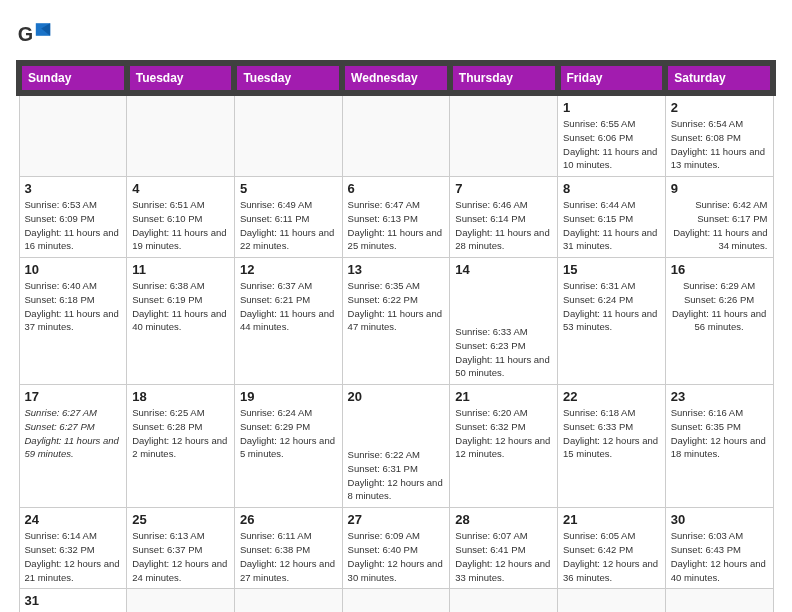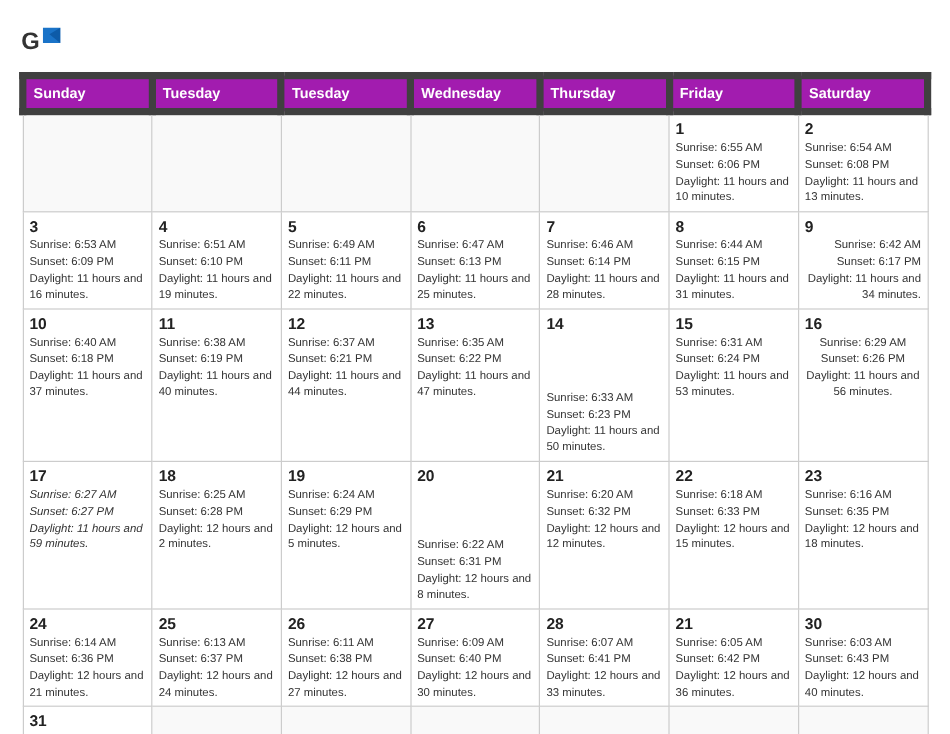--- a/index.html
+++ b/index.html
@@ -270,21 +270,21 @@
           <div class="day-number">23</div>
           <div class="day-info" style="white-space: pre-line;">Sunrise: 6:16 AM
 Sunset: 6:35 PM
 Daylight: 12 hours and 18 minutes.</div>
         </td>
       </tr>
       <tr class="week-row">
         <td>
           <div class="day-number">24</div>
           <div class="day-info" style="white-space: pre-line;">Sunrise: 6:14 AM
-Sunset: 6:36 PM
+Sunset: 6:32 PM
 Daylight: 12 hours and 21 minutes.</div>
         </td>
         <td>
           <div class="day-number">25</div>
           <div class="day-info" style="white-space: pre-line;">Sunrise: 6:13 AM
 Sunset: 6:37 PM
 Daylight: 12 hours and 24 minutes.</div>
         </td>
         <td>
           <div class="day-number">26</div>

